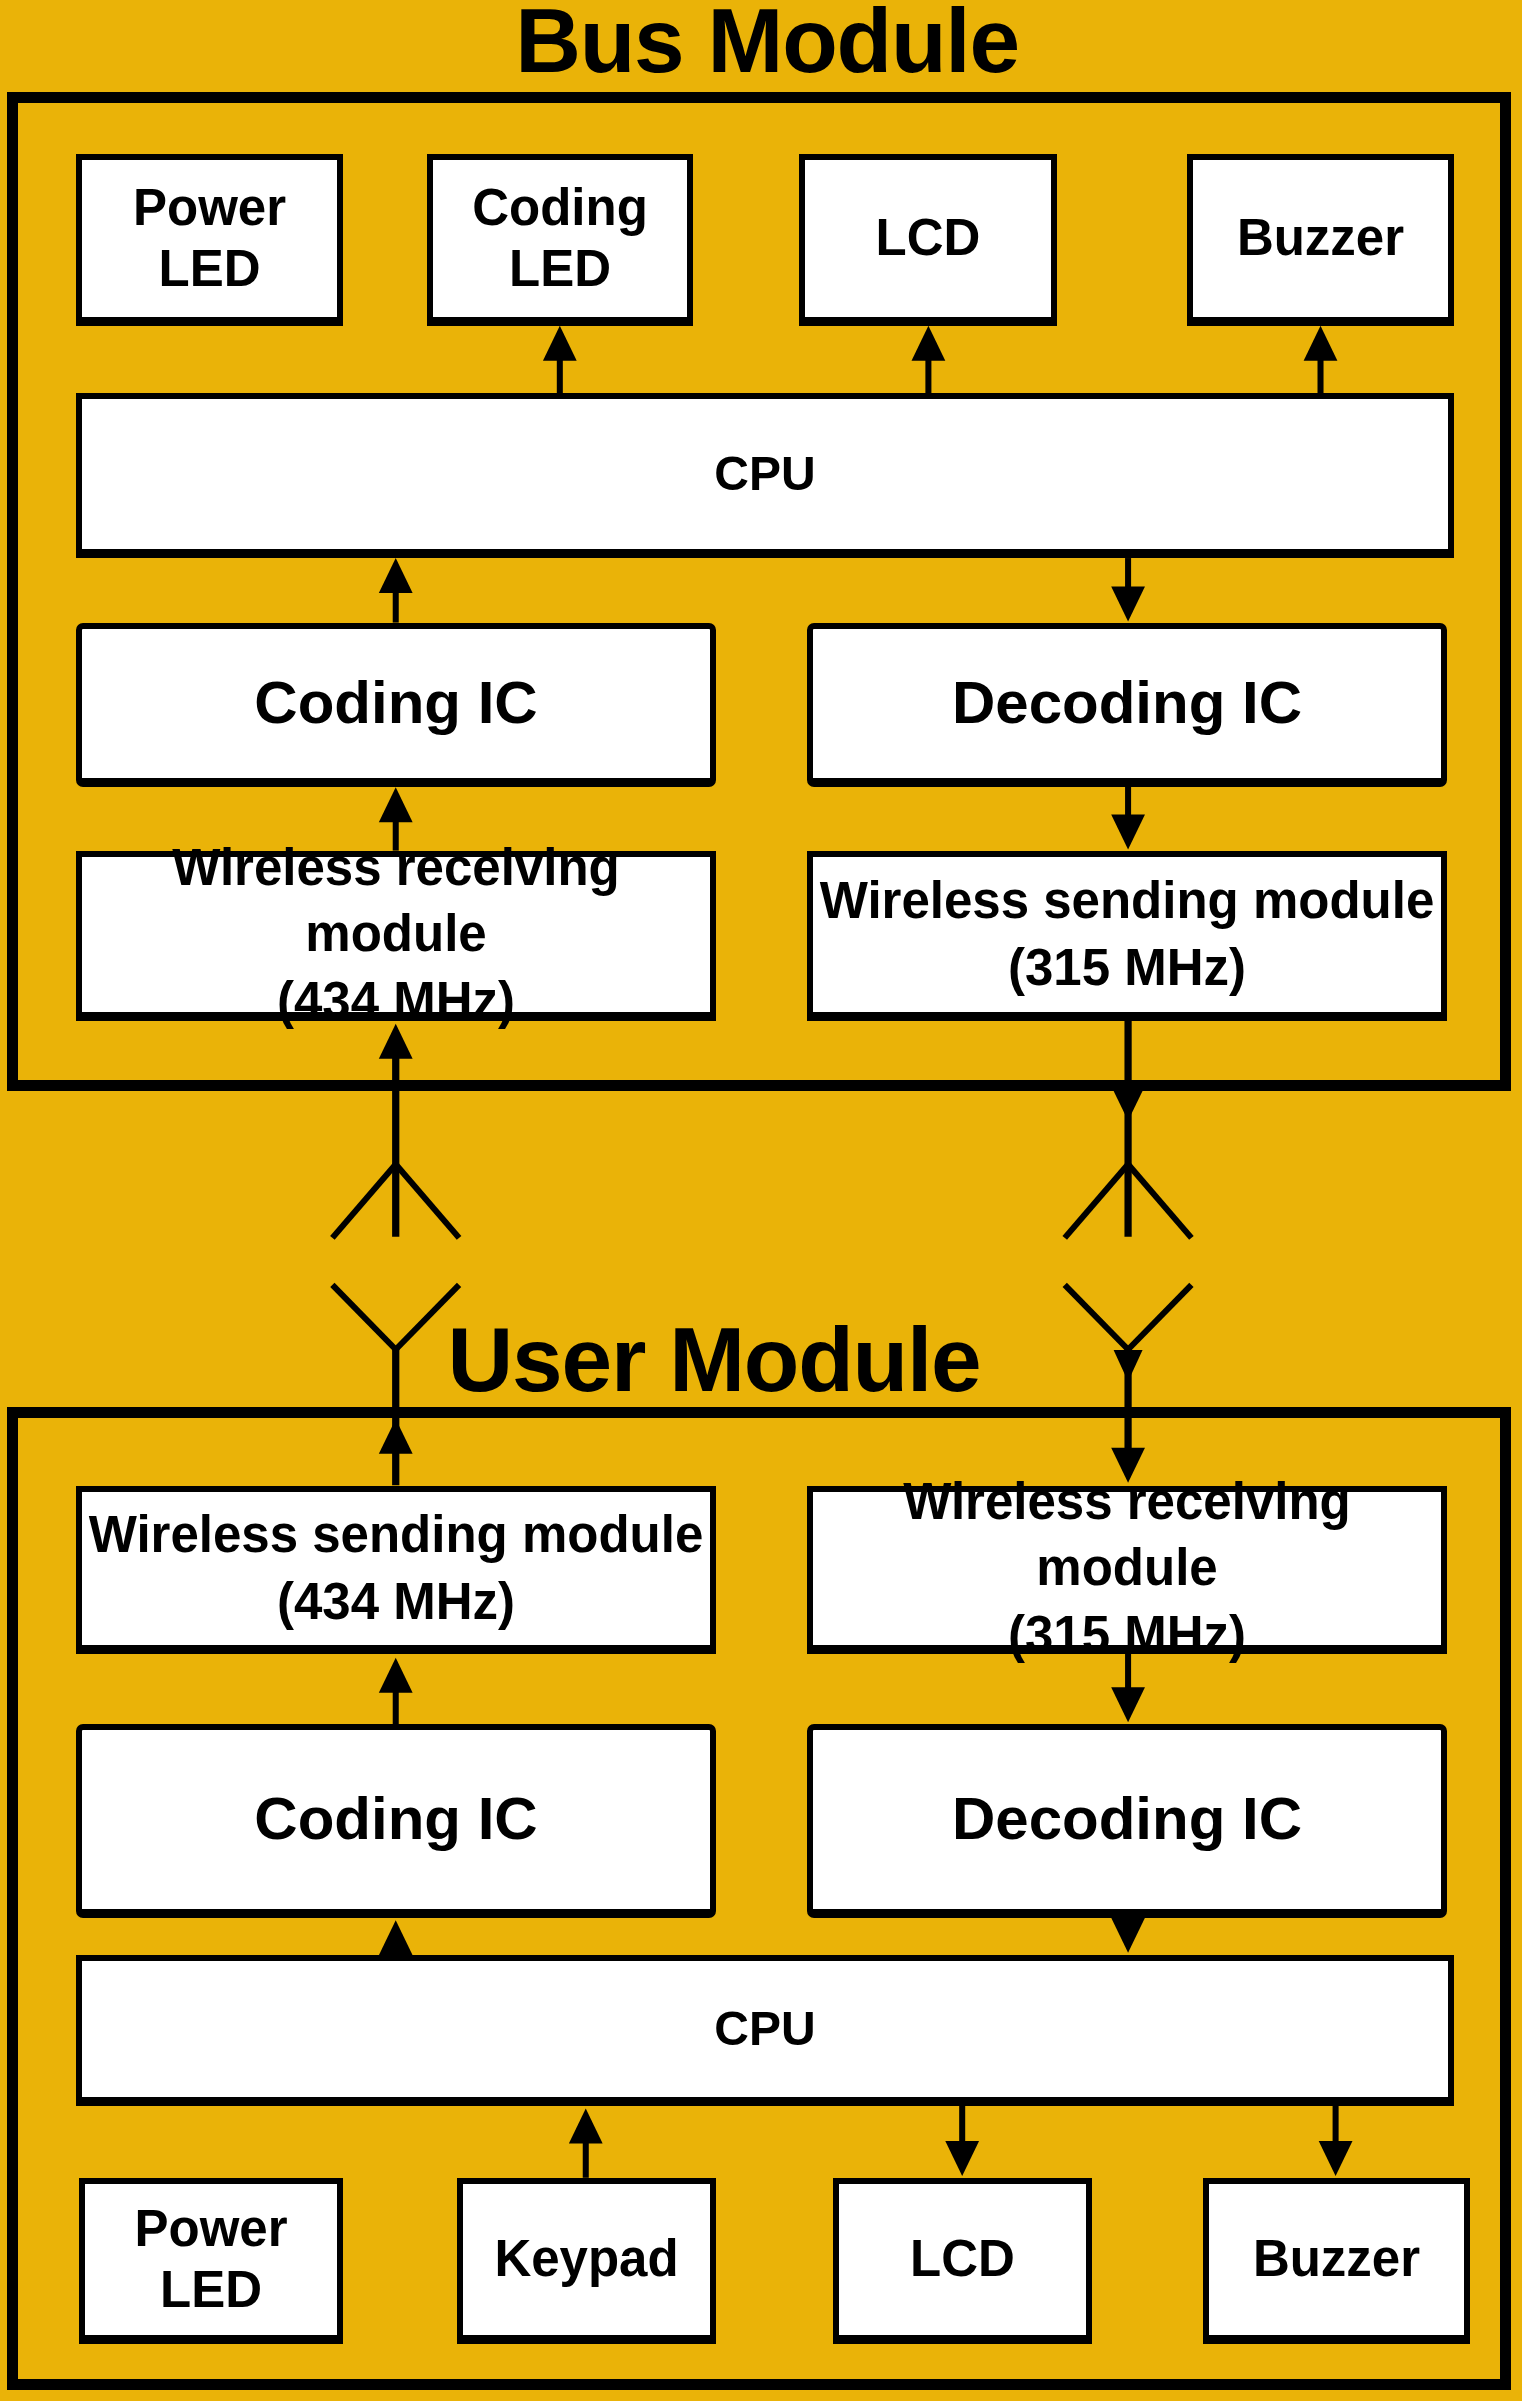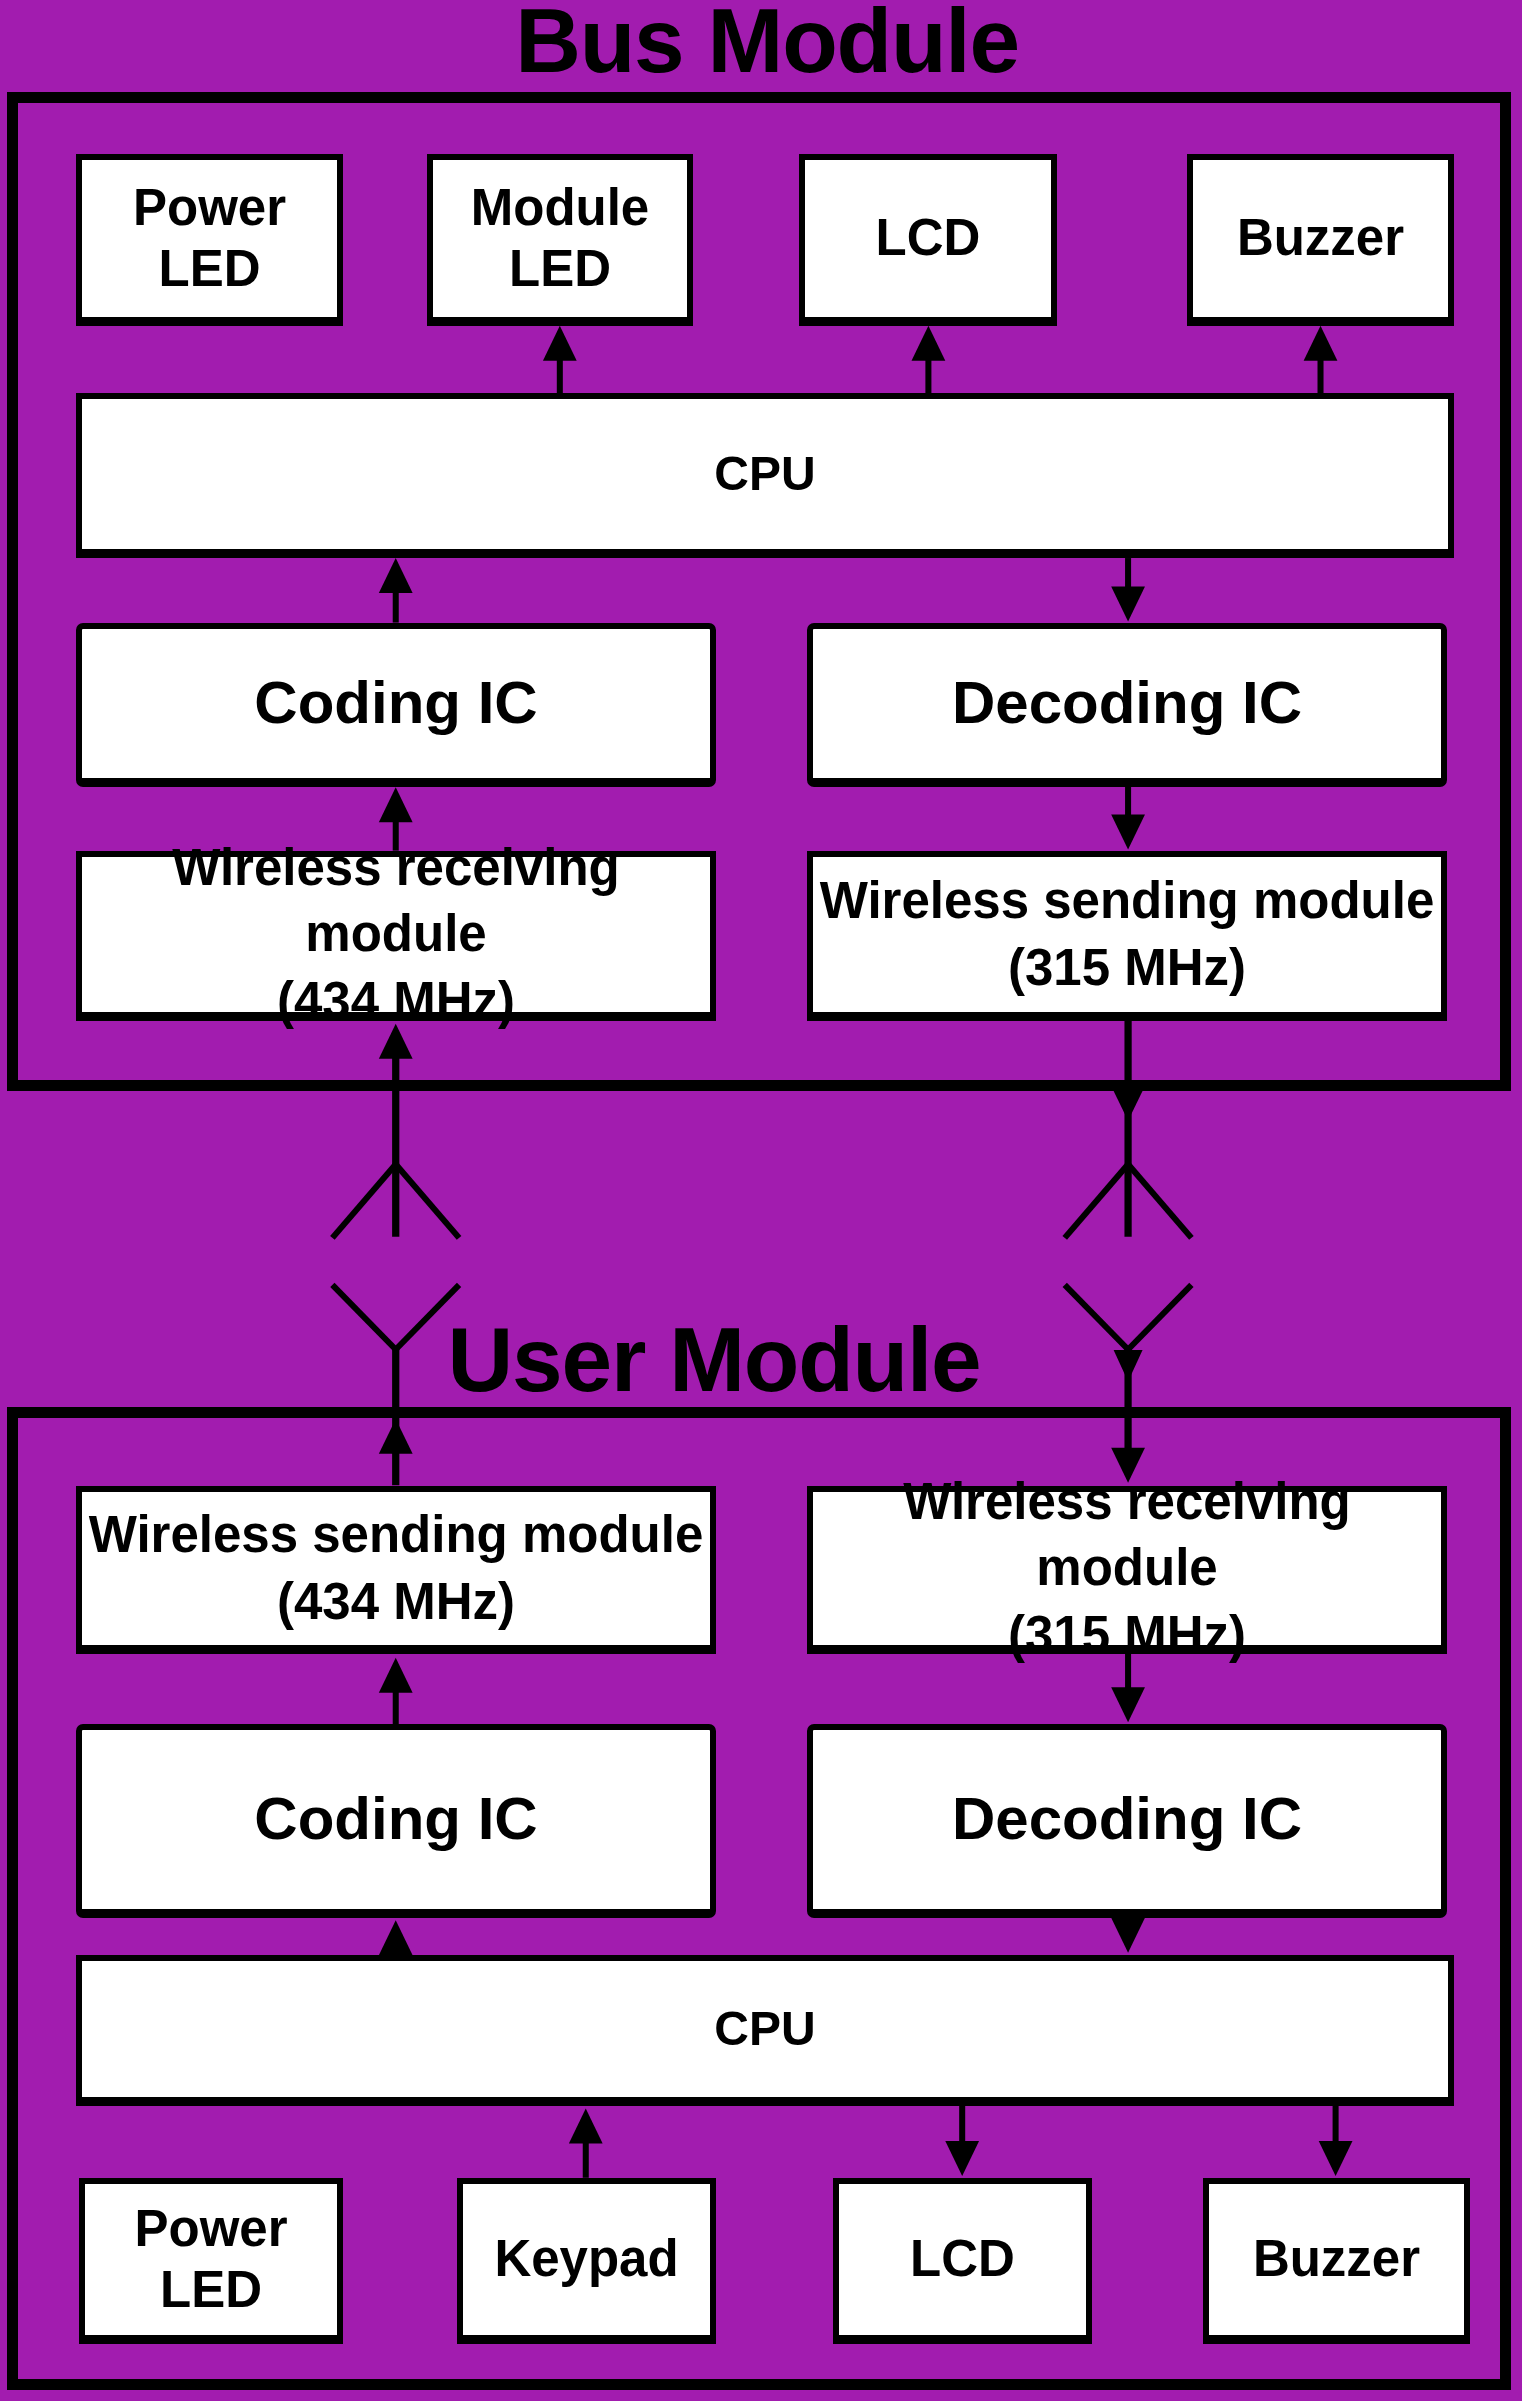--- a/index.html
+++ b/index.html
@@ -1,17 +1,17 @@
 <!DOCTYPE html>
 <html style="font-size:9.7px"><head>
 <meta charset="utf-8">
 <style>
   html,body { margin:0; padding:0; background:#ffffff; }
   .canvas {
-    position:relative; width:1522px; height:2401px; background:#a21caf;
+    position:relative; width:1522px; height:2401px; background:#eab308;
     font-family:"Liberation Sans", sans-serif; color:#000;
   }
   .box {
     position:absolute; box-sizing:border-box; background:#ffffff;
     border:6px solid #000; border-bottom-width:9.7px;
     display:flex; flex-direction:column; align-items:center; justify-content:center;
     text-align:center; font-weight:bold; line-height:1.18;
   }
   .outer {
     position:absolute; box-sizing:border-box; background:transparent;
@@ -35,21 +35,21 @@
   <div class="title" style="left:767px; top:-11px;">Bus Module</div>
   <div class="title" style="left:714px; top:1308px;">User Module</div>
 
   <div class="outer" style="left:7.2px; top:92px; width:1504px; height:999px;"></div>
   <div class="outer" style="left:7.2px; top:1407px; width:1504px; height:983px;"></div>
 
   <div class="box small" style="left:76px; top:154px; width:267px; height:172px;">
     <span>Power LED</span>
   </div>
   <div class="box small" style="left:427px; top:154px; width:266px; height:172px;">
-    <span>Module LED</span>
+    <span>Coding LED</span>
   </div>
   <div class="box small" style="left:799px; top:154px; width:258px; height:172px;">
     <span>LCD</span>
   </div>
   <div class="box small" style="left:1187px; top:154px; width:267px; height:172px;">
     <span>Buzzer</span>
   </div>
 
   <div class="box wide" style="left:76px; top:393px; width:1378px; height:165px;">
     <span>CPU</span>

